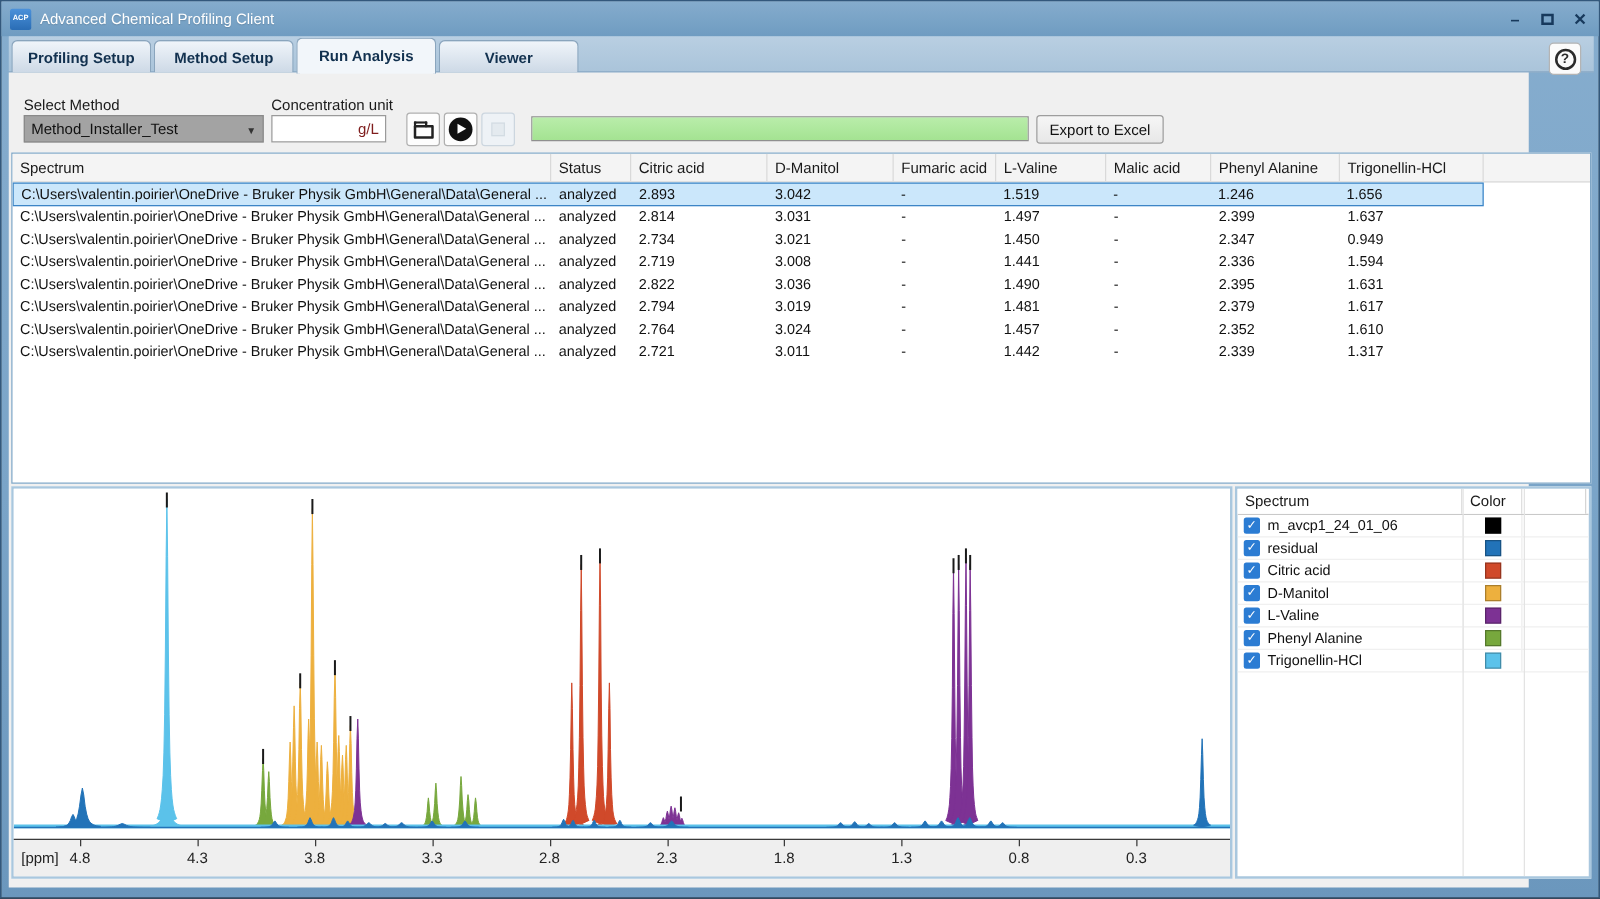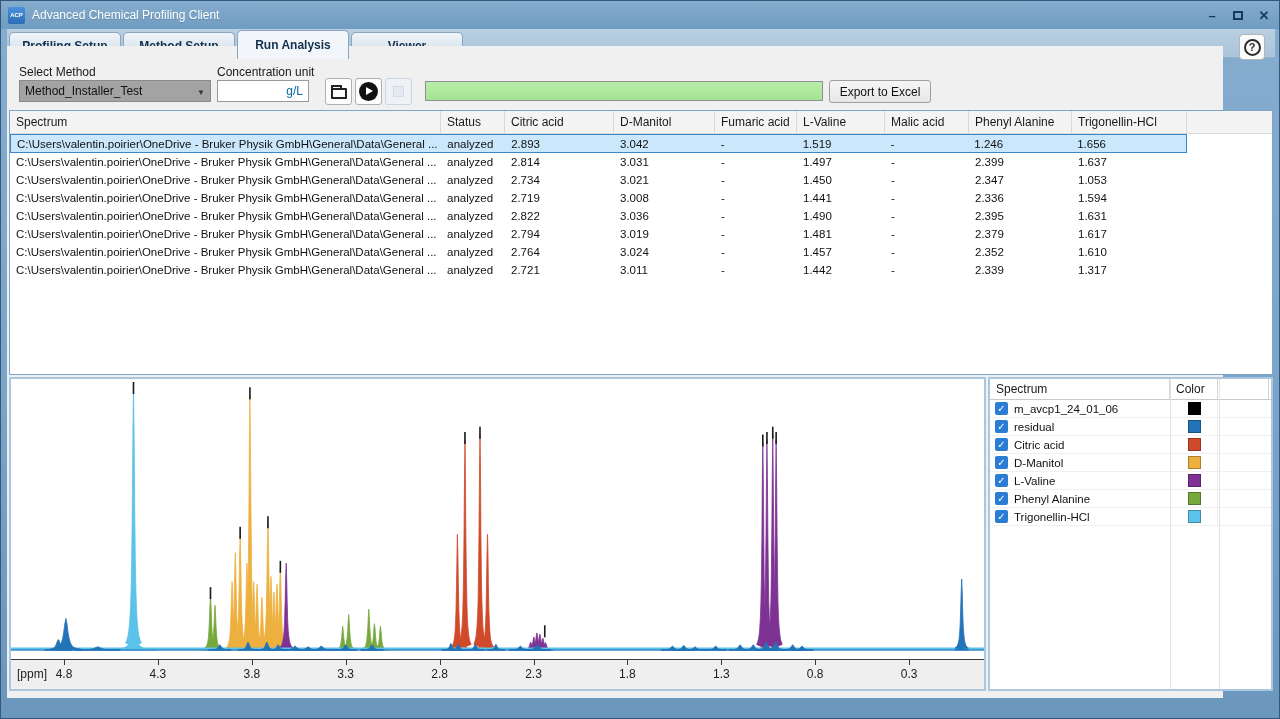--- a/index.html
+++ b/index.html
@@ -23,27 +23,27 @@
   .tab{position:absolute;top:3px;height:26px;width:112px;border:1px solid #8aa5bd;border-bottom:none;
     border-radius:5px 5px 0 0;background:linear-gradient(180deg,#f0f5fa,#cdd9e6);
     color:#12314f;font-size:12px;font-weight:bold;display:flex;align-items:center;justify-content:center;}
   .tab.active{top:1px;height:29px;background:#f2f6fa;z-index:3;}
   
   .help-btn{position:absolute;left:1238px;top:33px;width:26px;height:26px;background:#fbfbfb;
     border:1px solid #b4b4b4;border-radius:4px;display:flex;align-items:center;justify-content:center;z-index:4;}
   .help-glyph{width:17px;height:17px;border:2px solid #2b2b2b;border-radius:50%;color:#2b2b2b;
     font-size:11px;font-weight:bold;display:flex;align-items:center;justify-content:center;}
   
-  .content{position:absolute;left:6px;top:45px;width:1216px;height:652px;background:#f0f0f0;}
+  .content{position:absolute;left:6px;top:57px;width:1216px;height:652px;background:#f0f0f0;}
   .lbl{position:absolute;font-size:12px;color:#1a1a1a;}
   .combo{position:absolute;left:12px;top:34px;width:192px;height:22px;background:#a3a3a3;border:1px solid #8a8a8a;
     font-size:12px;color:#111;display:flex;align-items:center;padding-left:5px;}
   .combo .arrow{position:absolute;right:5px;top:7px;font-size:8px;color:#333;}
   .unitbox{position:absolute;left:210px;top:34px;width:92px;height:22px;background:#fff;border:1px solid #9a9a9a;
-    font-size:12px;color:#0369a1;text-align:right;padding:0 5px 0 0;line-height:20px;}
+    font-size:12px;color:#7f1d1d;text-align:right;padding:0 5px 0 0;line-height:20px;}
   .sqbtn{position:absolute;top:32px;width:27px;height:27px;background:#fdfdfd;border:1px solid #b0b0b0;
     border-radius:3px;display:flex;align-items:center;justify-content:center;}
   .sqbtn.disabled{background:#eef2f6;border-color:#ccd6df;}
   .folder-glyph{position:relative;width:16px;height:11px;border:2px solid #222;border-radius:1px;margin-top:3px;}
   .folder-glyph:before{content:"";position:absolute;left:-2px;top:-5px;width:7px;height:3px;border:2px solid #222;border-bottom:none;border-radius:1px 1px 0 0;}
   .play-glyph{width:19px;height:19px;border-radius:50%;background:#111;position:relative;}
   .play-glyph:before{content:"";position:absolute;left:7px;top:5px;border-left:7px solid #fff;border-top:4.5px solid transparent;border-bottom:4.5px solid transparent;}
   .stop-glyph{width:11px;height:11px;background:#e4eaef;border:1px solid #d3dce3;}
   .progress{position:absolute;left:418px;top:35px;width:398px;height:20px;border:1px solid #8f8f8f;background:#e6e6e6;}
   .progress .fill{height:100%;background:linear-gradient(180deg,#b9edaa,#a4e392);}
@@ -165,21 +165,21 @@
           </div>
           <div class="trow">
             <div class="td" style="width: 431px;">C:\Users\valentin.poirier\OneDrive - Bruker Physik GmbH\General\Data\General ...</div>
             <div class="td" style="width: 64px;">analyzed</div>
             <div class="td" style="width: 109px;">2.734</div>
             <div class="td" style="width: 101px;">3.021</div>
             <div class="td" style="width: 82px;">-</div>
             <div class="td" style="width: 88px;">1.450</div>
             <div class="td" style="width: 84px;">-</div>
             <div class="td" style="width: 103px;">2.347</div>
-            <div class="td" style="width: 115px;">1.053</div>
+            <div class="td" style="width: 115px;">0.949</div>
           </div>
           <div class="trow">
             <div class="td" style="width: 431px;">C:\Users\valentin.poirier\OneDrive - Bruker Physik GmbH\General\Data\General ...</div>
             <div class="td" style="width: 64px;">analyzed</div>
             <div class="td" style="width: 109px;">2.719</div>
             <div class="td" style="width: 101px;">3.008</div>
             <div class="td" style="width: 82px;">-</div>
             <div class="td" style="width: 88px;">1.441</div>
             <div class="td" style="width: 84px;">-</div>
             <div class="td" style="width: 103px;">2.336</div>

